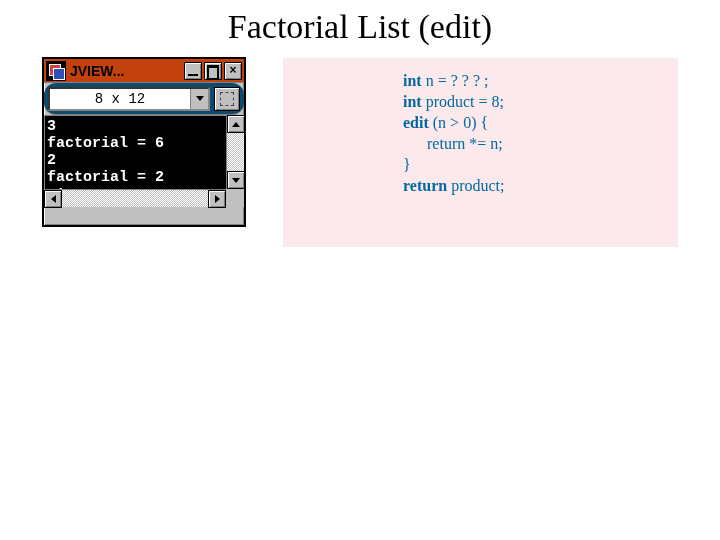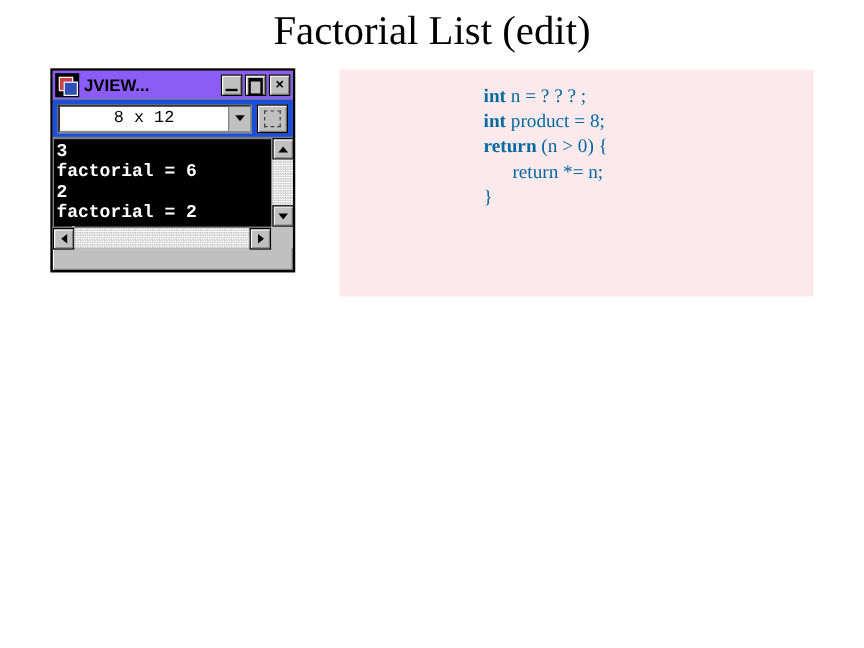--- a/index.html
+++ b/index.html
@@ -31,21 +31,21 @@
     top: 57px;
     left: 42px;
     width: 204px;
     background: #c0c0c0;
     border: 2px solid #000;
     box-shadow: inset 1px 1px 0 #fff, inset -1px -1px 0 #808080;
   }
   .titlebar {
     display: flex;
     align-items: center;
-    background: #8b5cf6;
+    background: #c2410c;
     border-bottom: 1px solid #808080;
     height: 24px;
     padding: 1px 2px;
     gap: 2px;
     justify-content: center;
   }
   .sysicon {
     width: 20px; height: 20px;
     background: #000;
     position: relative;
@@ -90,23 +90,24 @@
   }
   .tbtn.min::after { content: ""; display: block; margin: 11px 3px 0; height: 2px; background: #000; }
   .tbtn.max::after { content: ""; display: block; margin: 2px; height: 10px; border: 2px solid #000; border-top-width: 3px; }
   .tbtn.close { font-weight: 700; }
   
   .toolbar {
     display: flex;
     align-items: center;
     padding: 4px;
     gap: 4px;
-    background: #1d4ed8;
+    background: #0c4a6e;
     border-bottom: 1px solid #808080;
     height: 32px;
+    border-radius: 12px;
   }
   .combo {
     flex: 1;
     display: flex;
     height: 24px;
     background: #fff;
     border: 2px inset #888;
   }
   .combo-text {
     flex: 1;
@@ -264,17 +265,18 @@
         <div class="track"></div>
         <div class="sbtn arrow-right"></div>
       </div>
       <div class="corner"></div>
     </div>
   </div>
 
   <div class="codepanel">
     <div class="codeline"><span class="kw">int</span><span> n = ? ? ? ;</span></div>
     <div class="codeline"><span class="kw">int</span><span> product = 8;</span></div>
-    <div class="codeline"><span class="kw">return</span><span> (n &gt; 0) {</span></div>
+    <div class="codeline"><span class="kw">edit</span><span> (n &gt; 0) {</span></div>
     <div class="codeline indent1"><span>return *= n;</span></div>
     <div class="codeline"><span>}</span></div>
+    <div class="codeline"><span class="kw">return</span><span> product;</span></div>
   </div>
 </div>
 
 </body></html>

